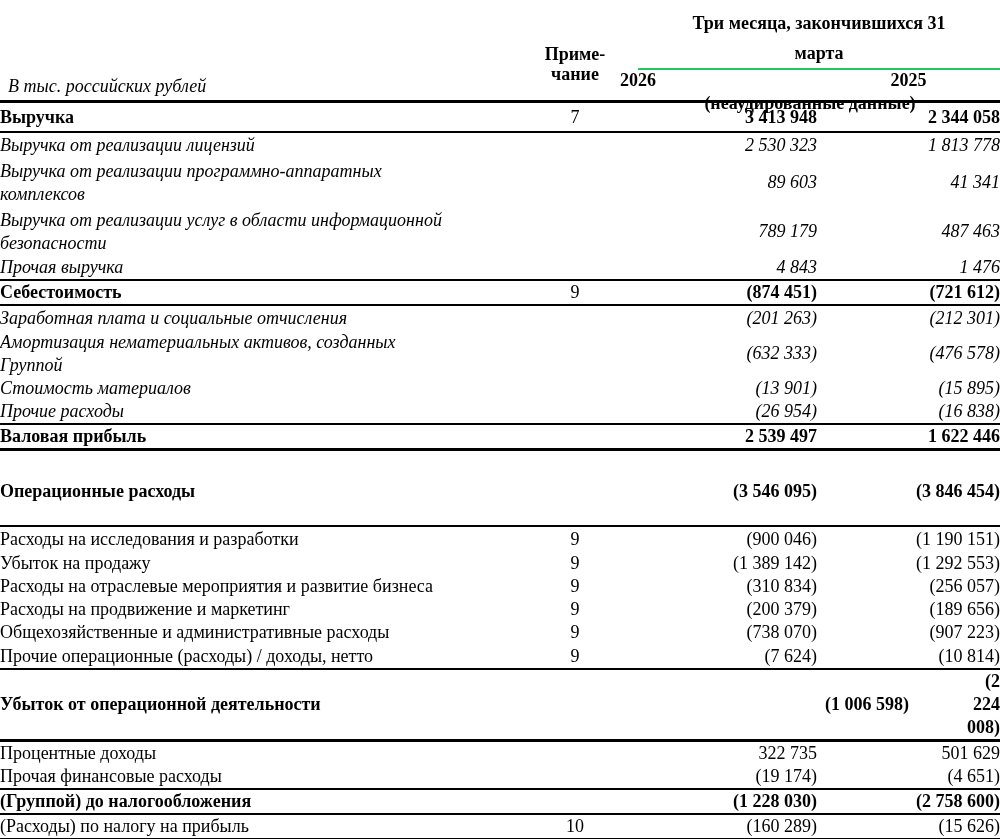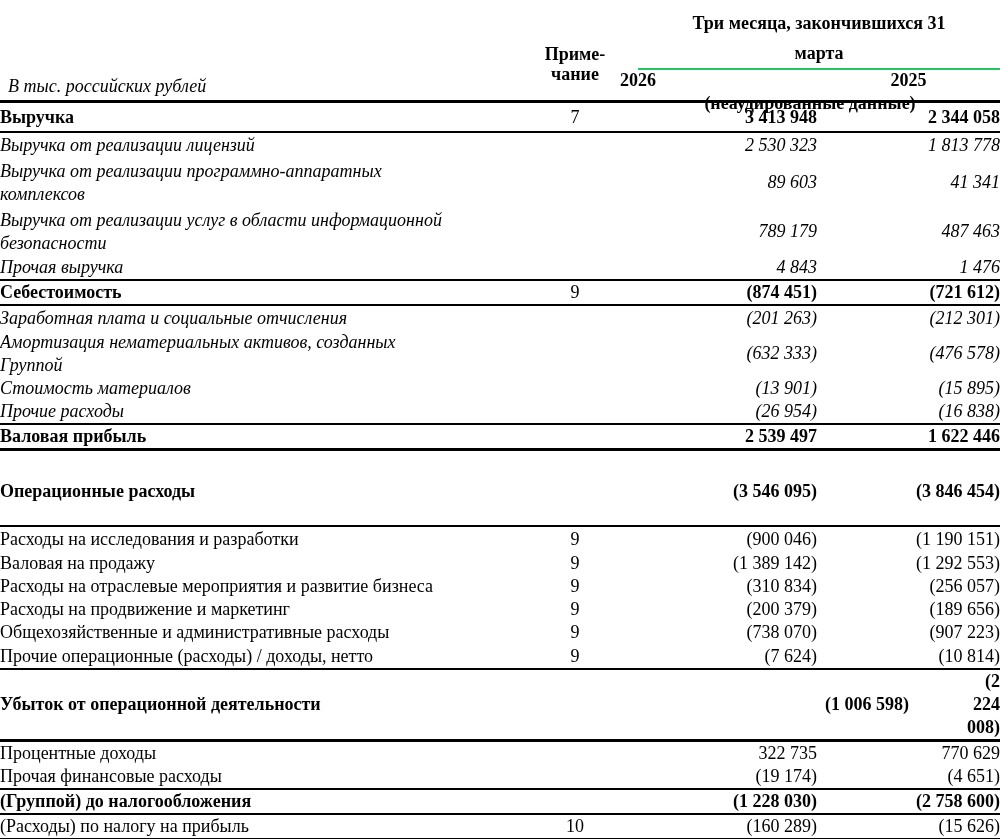--- a/index.html
+++ b/index.html
@@ -148,21 +148,21 @@
   <div class="spacer bb h24"></div>
 
   <div class="r h25">
     <div class="lbl">Расходы на исследования и разработки</div>
     <div class="note">9</div>
     <div class="v1">(900 046)</div>
     <div class="v2">(1 190 151)</div>
   </div>
 
   <div class="r">
-    <div class="lbl">Валовая на продажу</div>
+    <div class="lbl">Убыток на продажу</div>
     <div class="note">9</div>
     <div class="v1">(1 389 142)</div>
     <div class="v2">(1 292 553)</div>
   </div>
 
   <div class="r">
     <div class="lbl">Расходы на отраслевые мероприятия и развитие бизнеса</div>
     <div class="note">9</div>
     <div class="v1">(310 834)</div>
     <div class="v2">(256 057)</div>
@@ -193,21 +193,21 @@
     <div class="lbl">Убыток от операционной деятельности</div>
     <div class="note"></div>
     <div class="v1">(1 006 598)</div>
     <div class="v2">(2 224 008)</div>
   </div>
 
   <div class="r">
     <div class="lbl">Процентные доходы</div>
     <div class="note"></div>
     <div class="v1">322 735</div>
-    <div class="v2">770 629</div>
+    <div class="v2">501 629</div>
   </div>
 
 
   <div class="r bb h25">
     <div class="lbl">Прочая финансовые расходы</div>
     <div class="note"></div>
     <div class="v1">(19 174)</div>
     <div class="v2">(4 651)</div>
   </div>
 

